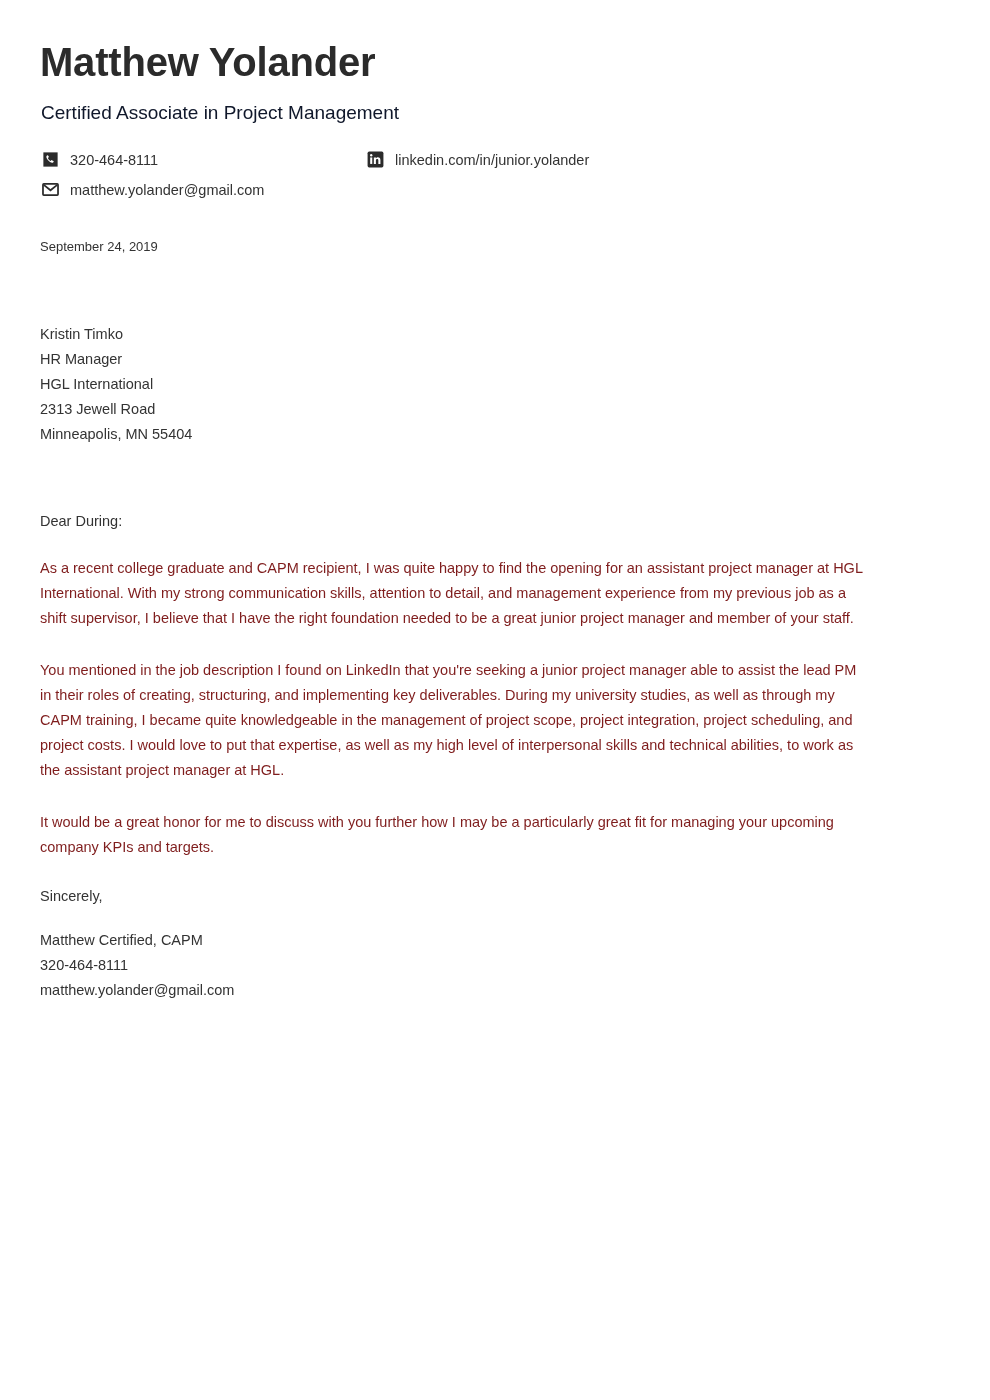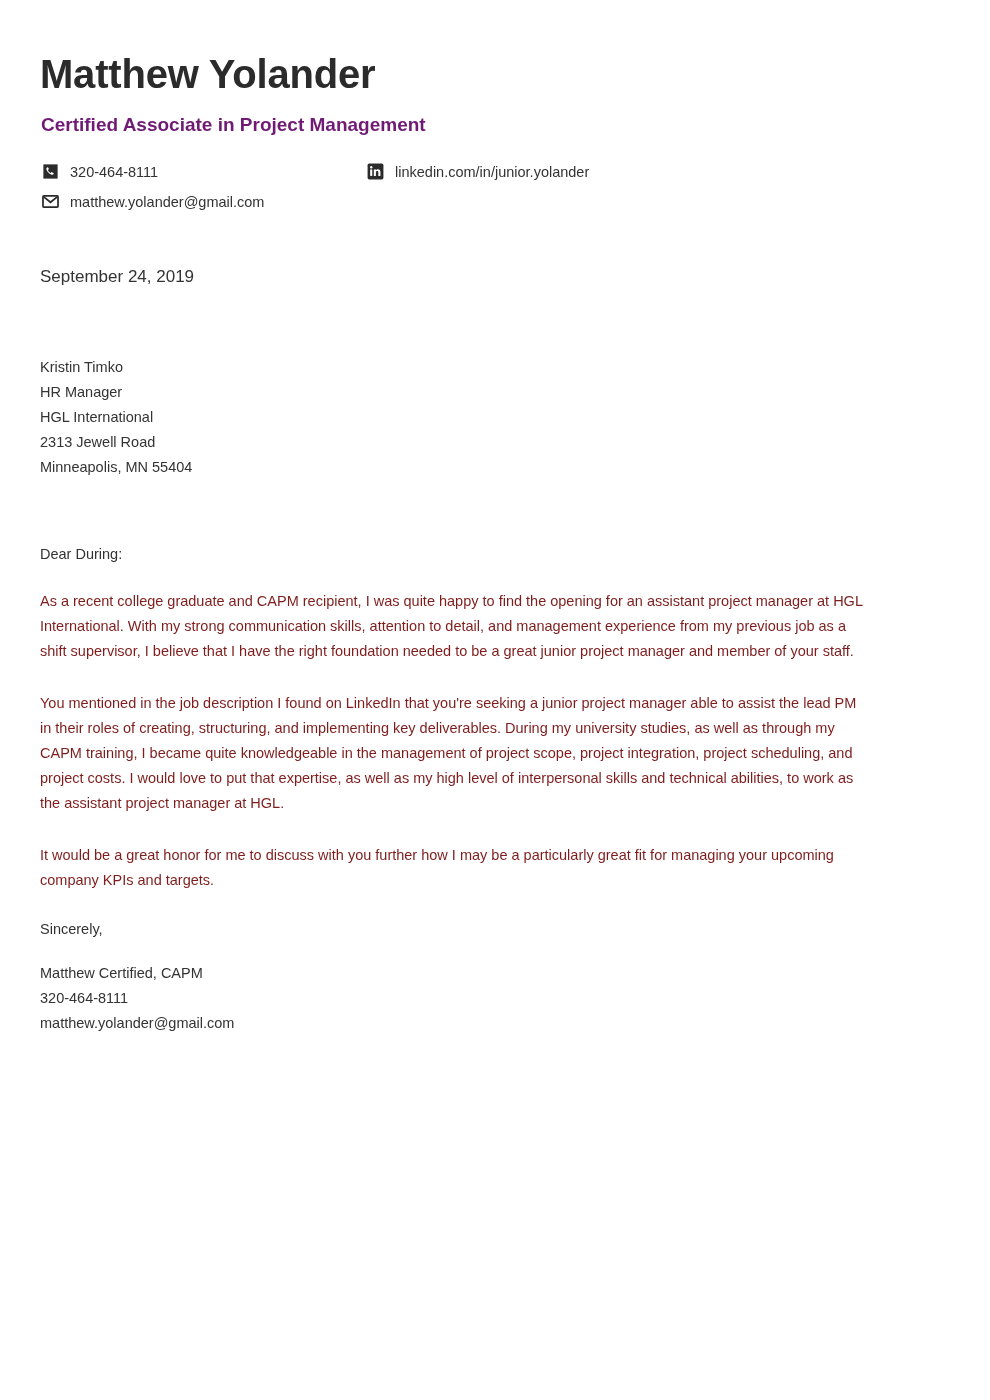--- a/index.html
+++ b/index.html
@@ -12,37 +12,37 @@
     background: #ffffff;
     font-family: "Liberation Sans", sans-serif;
     color: #333333;
     overflow: hidden;
   }
   .page {
     position: relative;
     width: 916px;
     height: 1400px;
     box-sizing: border-box;
-    padding: 46px 48px 0 40px;
+    padding: 34px 48px 0 40px;
   }
 
   
   .name {
     font-size: 40px;
     font-weight: bold;
     color: #2b2b2b;
     letter-spacing: -0.2px;
     line-height: 1.1;
     margin: 0 0 0 0;
     padding-top: 6px;
   }
   .subtitle {
     font-size: 19px;
-    font-weight: bold;
-    color: #701a75;
+    font-weight: normal;
+    color: #0f172a;
     margin: 18px 0 0 1px;
     line-height: 1.2;
   }
 
   .contact-block {
     margin-top: 22px;
   }
   .contact-row {
     display: flex;
     align-items: center;
@@ -62,23 +62,23 @@
     margin-right: 9px;
     display: inline-flex;
     align-items: center;
     justify-content: center;
     flex: 0 0 auto;
   }
   .icon-box svg { display: block; }
 
   
   .date {
-    font-size: 17px;
+    font-size: 13px;
     color: #333333;
-    margin-top: 52px;
+    margin-top: 36px;
   }
 
   .recipient {
     margin-top: 68px;
     font-size: 14.5px;
     color: #333333;
     line-height: 25px;
   }
   .recipient div { white-space: nowrap; }
 

